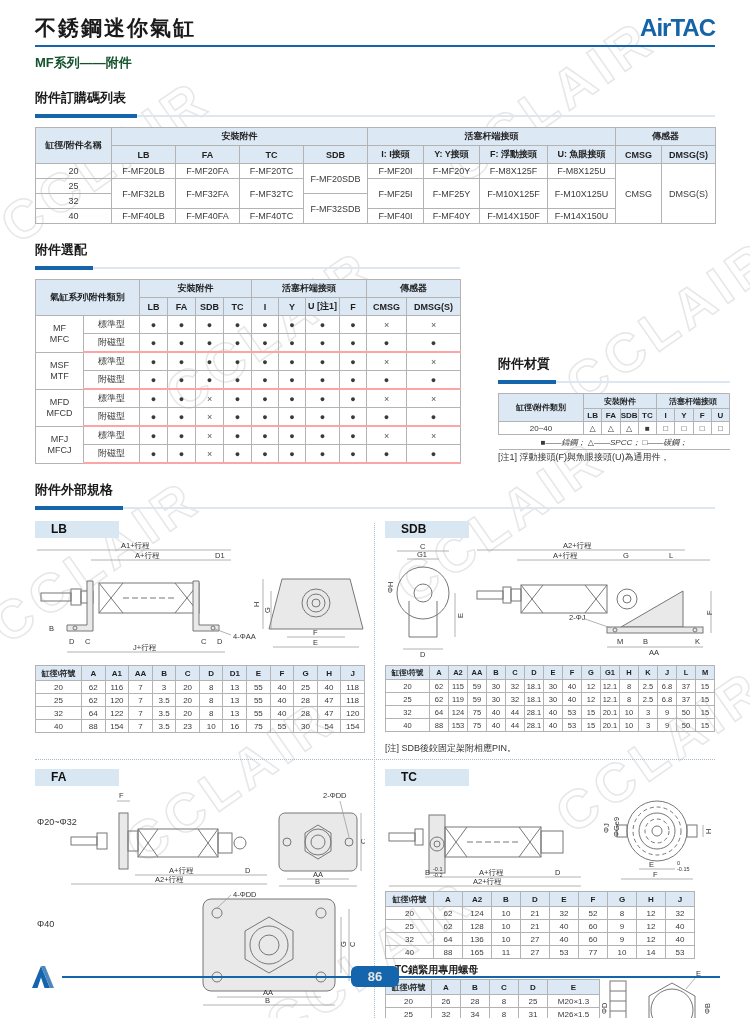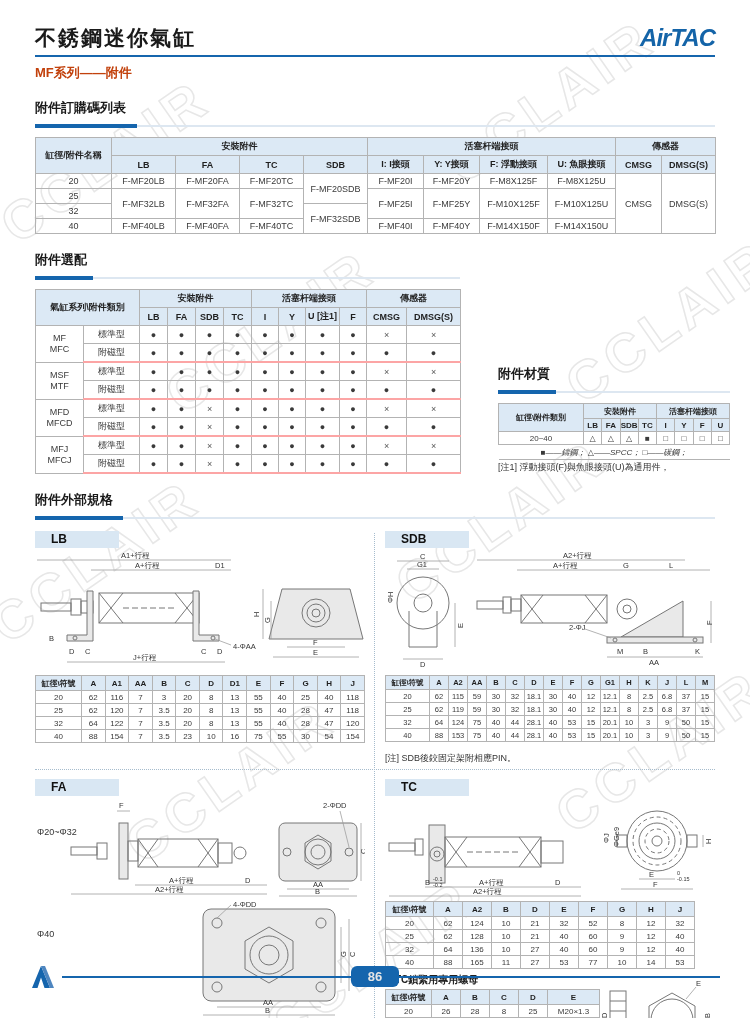--- a/index.html
+++ b/index.html
@@ -3,25 +3,25 @@
 <meta charset="utf-8">
 <style>
   html,body{margin:0;padding:0;}
   body{width:750px;height:1018px;position:relative;background:#fff;overflow:hidden;
        font-family:"Liberation Sans","DejaVu Sans",sans-serif;color:#222;}
   .watermark{position:absolute;font-weight:bold;font-size:54px;letter-spacing:6px;
        color:transparent;-webkit-text-stroke:1.5px #e7e7e7;transform:rotate(-35deg);
        pointer-events:none;z-index:0;white-space:nowrap;}
   .content{position:relative;z-index:1;padding:0 35px;}
   
-  .hdr{padding-top:24px;display:flex;justify-content:space-between;align-items:flex-end;}
+  .hdr{padding-top:14px;display:flex;justify-content:space-between;align-items:flex-end;}
   .title{font-size:21px;font-weight:bold;letter-spacing:2px;color:#1a1a1a;}
-  .brand{color:#1464a8;font-size:24px;font-weight:bold;font-style:italic;letter-spacing:-1px;}
+  .brand{color:#1464a8;font-size:24px;font-weight:bold;letter-spacing:-1px;}
   .hdr-rule{height:2px;background:#1565ad;margin-top:3px;}
-  .subtitle{font-size:13px;font-weight:bold;margin-top:7px;color:#c2410c;}
+  .subtitle{font-size:13px;font-weight:bold;margin-top:7px;color:#14532d;}
   
   .sec-head{position:relative;margin-top:16px;padding-bottom:8px;border-bottom:2px solid #dde7f1;}
   .sec-title{font-size:13px;font-weight:bold;color:#1a1a1a;}
   .bar{position:absolute;left:0;bottom:-3px;height:4px;background:#1565ad;}
   
   table{border-collapse:collapse;table-layout:fixed;}
   .dt{border-top:1.5px solid #777;border-bottom:1.5px solid #777;}
   .dt th,.dt td{border:1px solid #b3b3b3;text-align:center;padding:2px 0;font-size:9px;
        color:#3a3a3a;white-space:nowrap;overflow:hidden;font-weight:normal;}
   .dt thead th{background:#dce9f5;font-weight:bold;color:#1f1f1f;}

